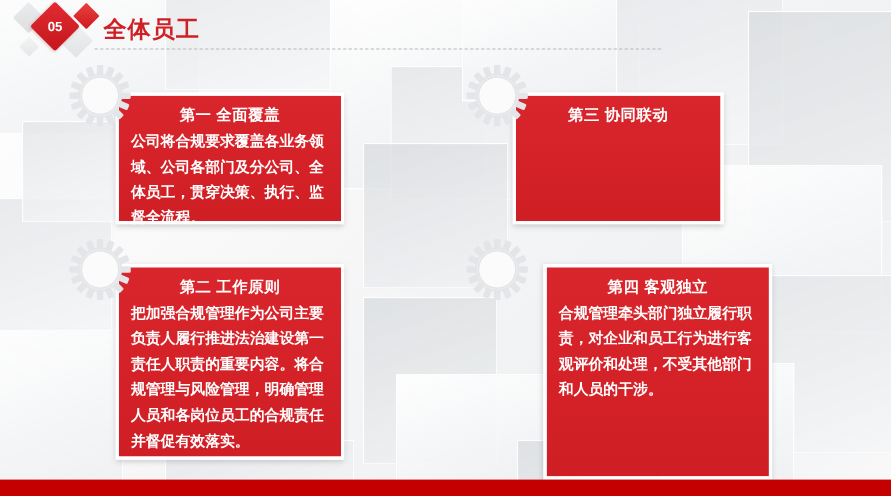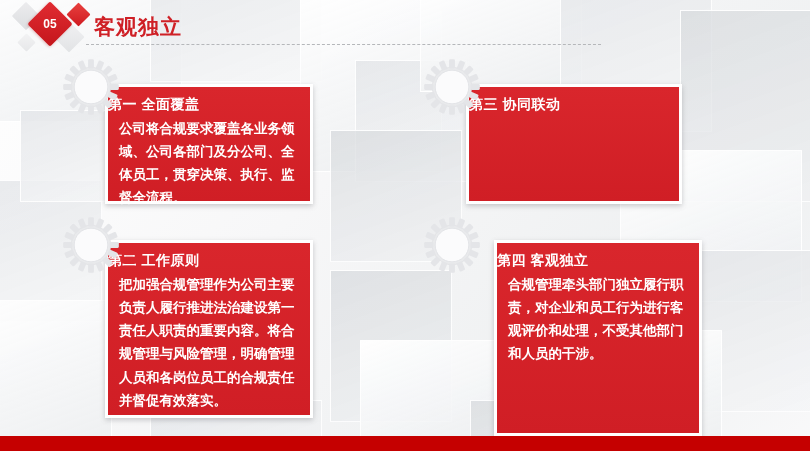--- a/index.html
+++ b/index.html
@@ -136,21 +136,21 @@
     background: #d8232a;
     background: linear-gradient(180deg, #d9262c 0%, #d01e25 100%);
     border: 3px solid #ffffff;
     box-shadow: 0 2px 5px rgba(90,90,95,0.30);
     box-sizing: border-box;
   }
   .card-title {
     color: #ffffff;
     font-size: 14px;
     font-weight: bold;
-    text-align: left;
+    text-align: center;
     letter-spacing: 0.5px;
     margin-top: 9px;
     margin-bottom: 4px;
     line-height: 1.2;
   }
   .card-body {
     color: #ffffff;
     font-size: 13.5px;
     font-weight: bold;
     line-height: 1.72;
@@ -167,21 +167,21 @@
     pointer-events: none;
   }
 
   
   #card-1 { left: 105px; top: 84px;  width: 208px; height: 120px; }
   #gear-1 { left: 62px;  top: 58px; }
 
   #card-2 { left: 105px; top: 240px; width: 208px; height: 178px; }
   #gear-2 { left: 62px;  top: 216px; }
 
-  #card-3 { left: 466px; top: 84px;  width: 216px; height: 120px; }
+  #card-3 { left: 466px; top: 84px;  width: 192px; height: 120px; }
   #gear-3 { left: 423px; top: 58px; }
 
   #card-4 { left: 494px; top: 240px; width: 208px; height: 196px; }
   #gear-4 { left: 423px; top: 216px; }
 
   
   .bottom-bar {
     position: absolute;
     left: 0;
     right: 0;
@@ -226,21 +226,21 @@
 
   <div class="header-diamonds">
     <div class="dia dia-gray1"></div>
     <div class="dia dia-gray2"></div>
     <div class="dia dia-gray3"></div>
     <div class="dia dia-red-sm"></div>
     <div class="dia dia-main"></div>
     <div class="dia-num">05</div>
   </div>
 
-  <div class="section-title">客观独立</div>
+  <div class="section-title">全体员工</div>
   <div class="title-dash"></div>
 
   <div class="card" id="card-1">
     <div class="card-title">第一  全面覆盖</div>
     <div class="card-body">公司将合规要求覆盖各业务领域、公司各部门及分公司、全体员工，贯穿决策、执行、监督全流程。</div>
   </div>
   <svg class="gear" id="gear-1" viewBox="0 0 100 100">
     <g>
       <circle cx="50" cy="50" r="34" fill="#e9eaec" stroke="#dcdde0" stroke-width="1"></circle>
       <g fill="#e4e5e8">

